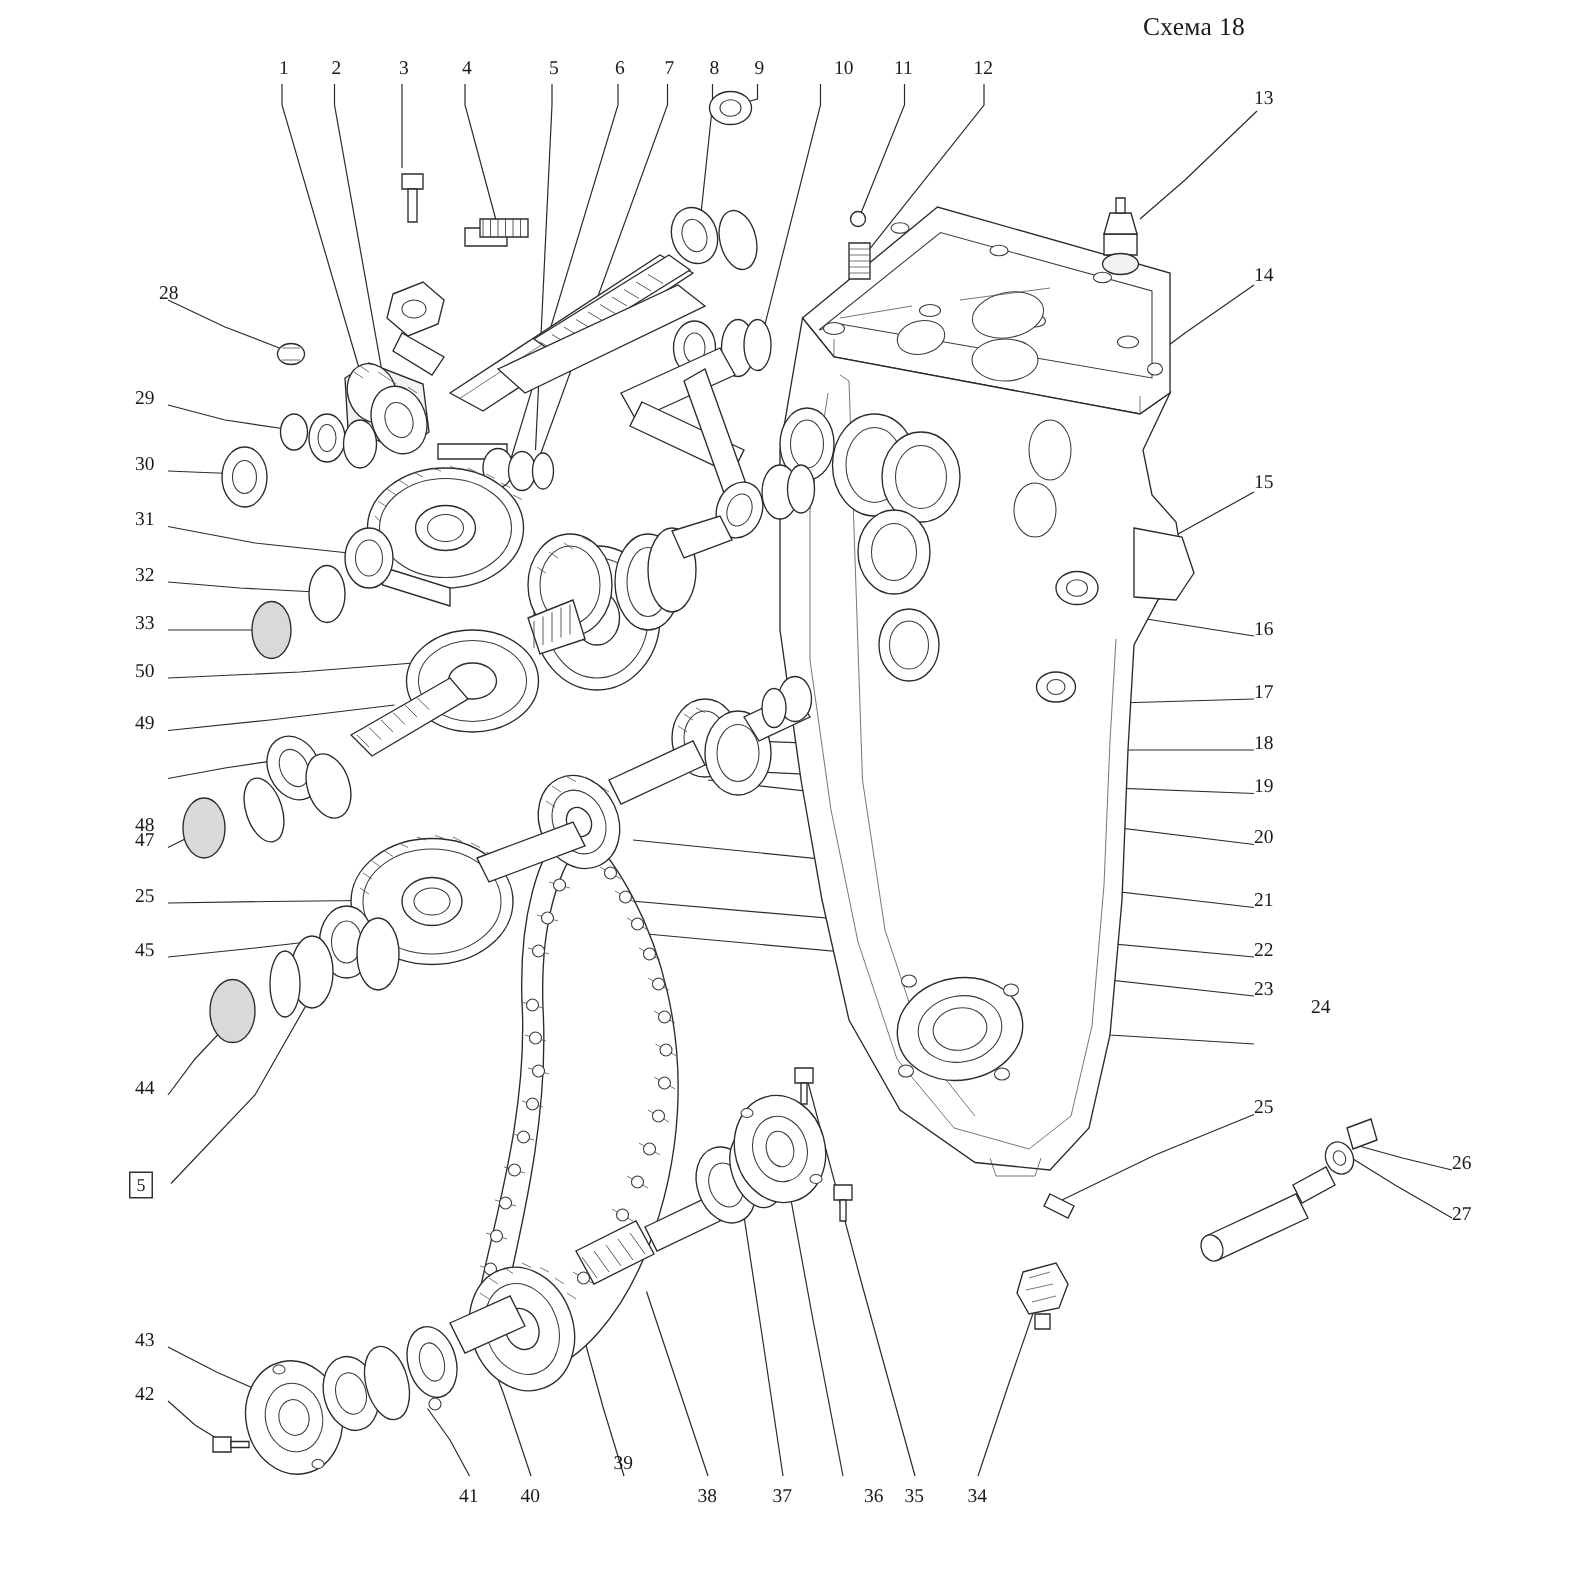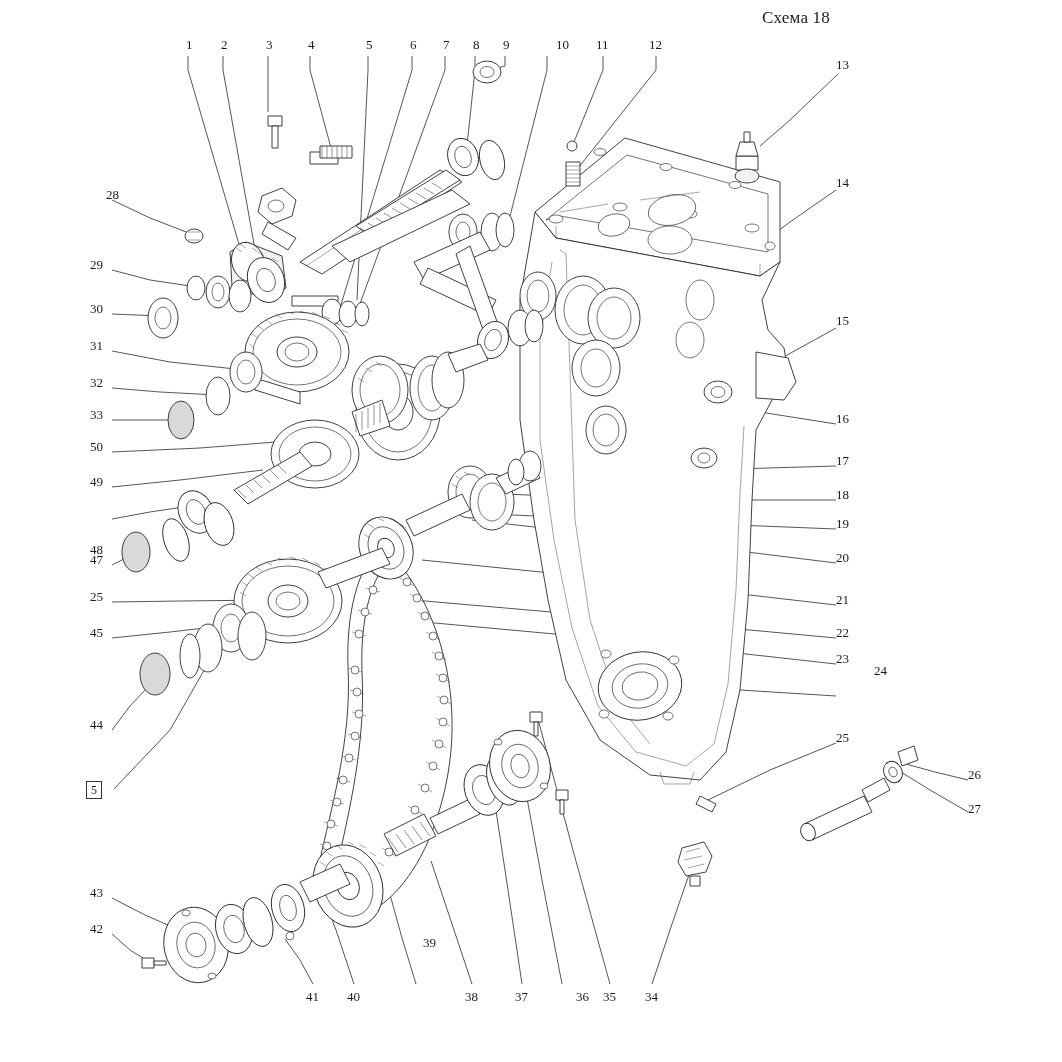--- a/index.html
+++ b/index.html
@@ -559,21 +559,21 @@
     <div class="callout" style="left:90px;  top:507px;margin-top:36px;">48</div>
     <div class="callout" style="left:90px;  top:553px;">47</div>
     <div class="callout" style="left:90px;  top:590px;">25</div>
     <div class="callout" style="left:90px;  top:626px;">45</div>
     <div class="callout" style="left:90px;  top:718px;">44</div>
     <div class="callout boxed" style="left:86px; top:781px;">5</div>
     <div class="callout" style="left:90px;  top:886px;">43</div>
     <div class="callout" style="left:90px;  top:922px;">42</div>
     <div class="callout" style="left:306px; top:990px;">41</div>
     <div class="callout" style="left:347px; top:990px;">40</div>
-    <div class="callout" style="left:409px; top:936px;margin-left:14px;">39</div>
+    <div class="callout" style="left:409px; top:968px;">39</div>
     <div class="callout" style="left:465px; top:990px;">38</div>
     <div class="callout" style="left:515px; top:990px;">37</div>
     <div class="callout" style="left:576px; top:990px;">36</div>
     <div class="callout" style="left:603px; top:990px;">35</div>
     <div class="callout" style="left:645px; top:990px;">34</div>
   </div>
 
 </div>
 
 </body></html>

